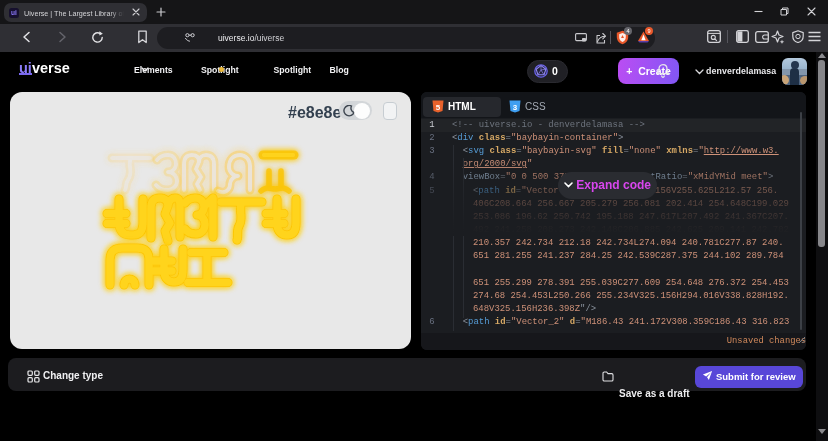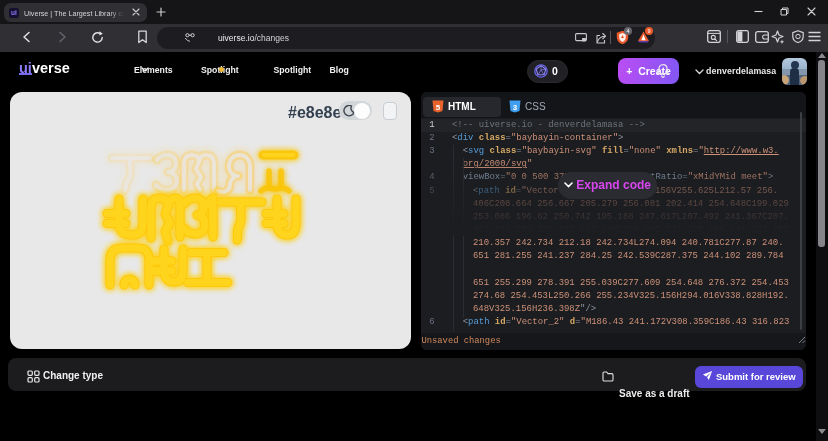--- a/index.html
+++ b/index.html
@@ -38,21 +38,21 @@
   #edtabhtml { left:2px; top:5px; width:78px; height:19.5px; background:#26282d; border-radius:4px; }
   .edtabtext { font-weight:bold; font-size:10px; color:#fff; }
   #code { position:absolute; left:0; top:26.7px; width:385px; height:215px; font-family:"Liberation Mono", monospace; font-size:8.93px; line-height:13.17px; white-space:pre; color:#c5c8ce; }
   .ln { position:absolute; left:0; width:13.5px; text-align:right; color:#697080; font-family:"Liberation Mono", monospace; font-size:8.93px; }
   .row { position:absolute; left:31px; } .rw { position:absolute; left:52px; }
   .cm { color:#6e747e; } .pu { color:#8b939e; } .tg { color:#569cd6; }
   .at { color:#d7a965; font-weight:bold; } .ab { color:#8da0b5; } .st { color:#ce9178; }
   .lk { color:#ce9178; text-decoration:underline; }
   #fade { position:absolute; left:0; top:40px; width:380px; height:77px; background:linear-gradient(180deg, rgba(27,29,33,0) 0%, rgba(27,29,33,0.55) 45%, rgba(27,29,33,0.97) 90%, #1b1d21 100%); }
   #expand { position:absolute; left:137px; top:53px; width:99px; height:27px; background:#2a2c31; border-radius:13.5px; color:#d946ef; font-size:12px; font-weight:bold; text-align:center; line-height:27px; font-family:"Liberation Sans", sans-serif; }
-  #statusbar { position:absolute; left:0; top:241px; width:385px; height:17px; background:#16171b; color:#d28a5c; font-family:"Liberation Mono", monospace; font-size:8.8px; line-height:17px; padding-left:0.5px; }
+  #statusbar { position:absolute; left:0; top:241px; width:385px; height:17px; background:#16171b; color:#d28a5c; font-family:"Liberation Mono", monospace; font-size:8.8px; line-height:17px; padding-left:0.5px;text-align:right; }
   
   #botbar { left:8px; top:358px; width:798px; height:33px; background:#1c1c1f; border-radius:8px; }
   #changetype { left:43px; top:370px; font-size:10px; font-weight:bold; color:#f0f0f2; }
   #saveasdraft { left:619px; top:388px; font-size:10px; font-weight:bold; color:#ececee; }
   #submit { left:695px; top:365.5px; width:108px; height:22.5px; background:#5847d8; border-radius:6px; color:#fff; font-size:9.5px; font-weight:bold; text-align:center; line-height:22.5px; }
   
   #scrolltrack { left:816px; top:52px; width:12px; height:389px; background:#0e0e10; }
   #scrollthumb { left:818px; top:60px; width:7px; height:187px; background:#86868a; border-radius:3px; }
 </style>
 </head>
@@ -91,21 +91,21 @@
   </svg>
   <svg class="abs" style="left:137px;top:30px" width="11" height="14" viewBox="0 0 11 14">
     <path d="M1.8 1.2 H9.2 V12.6 L5.5 9.7 L1.8 12.6 Z" stroke="#d6d6da" stroke-width="1.3" fill="none" stroke-linejoin="round"></path>
   </svg>
   <div class="abs" id="urlbar"></div>
   <svg class="abs" style="left:185px;top:33px" width="11" height="9" viewBox="0 0 11 9">
     <circle cx="2.4" cy="2.2" r="1.6" stroke="#cfcfd4" stroke-width="1" fill="none"></circle>
     <circle cx="7.6" cy="2.2" r="1.6" stroke="#cfcfd4" stroke-width="1" fill="none"></circle>
     <path d="M4 2.2 H6 M0.3 5 C1.6 7.4 3.9 8.2 4.9 8.2" stroke="#cfcfd4" stroke-width="1" fill="none"></path>
   </svg>
-  <div class="abs" id="urltext">uiverse.io<span>/changes</span></div>
+  <div class="abs" id="urltext">uiverse.io<span>/uiverse</span></div>
 
   <svg class="abs" style="left:575px;top:32.5px" width="12" height="10" viewBox="0 0 12 10">
     <rect x="0.6" y="0.6" width="10.8" height="7" rx="1" stroke="#c9c9cd" stroke-width="1.1" fill="none"></rect>
     <rect x="7" y="5" width="4" height="3.5" rx="0.8" fill="#c9c9cd"></rect>
   </svg>
   <svg class="abs" style="left:595px;top:31.5px" width="13" height="12" viewBox="0 0 13 12">
     <path d="M5 3.5 H2 V11 H9.5 V8" stroke="#c9c9cd" stroke-width="1.1" fill="none" stroke-linejoin="round"></path>
     <path d="M2.5 9.5 C4 5.5 7 4.2 10.5 4.2 M10.5 4.2 L7.8 1.5 M10.5 4.2 L7.8 6.9" stroke="#c9c9cd" stroke-width="1.1" fill="none" stroke-linecap="round"></path>
   </svg>
   <div class="abs" style="left:609.5px;top:31px;width:1px;height:13px;background:#56565d;"></div>

